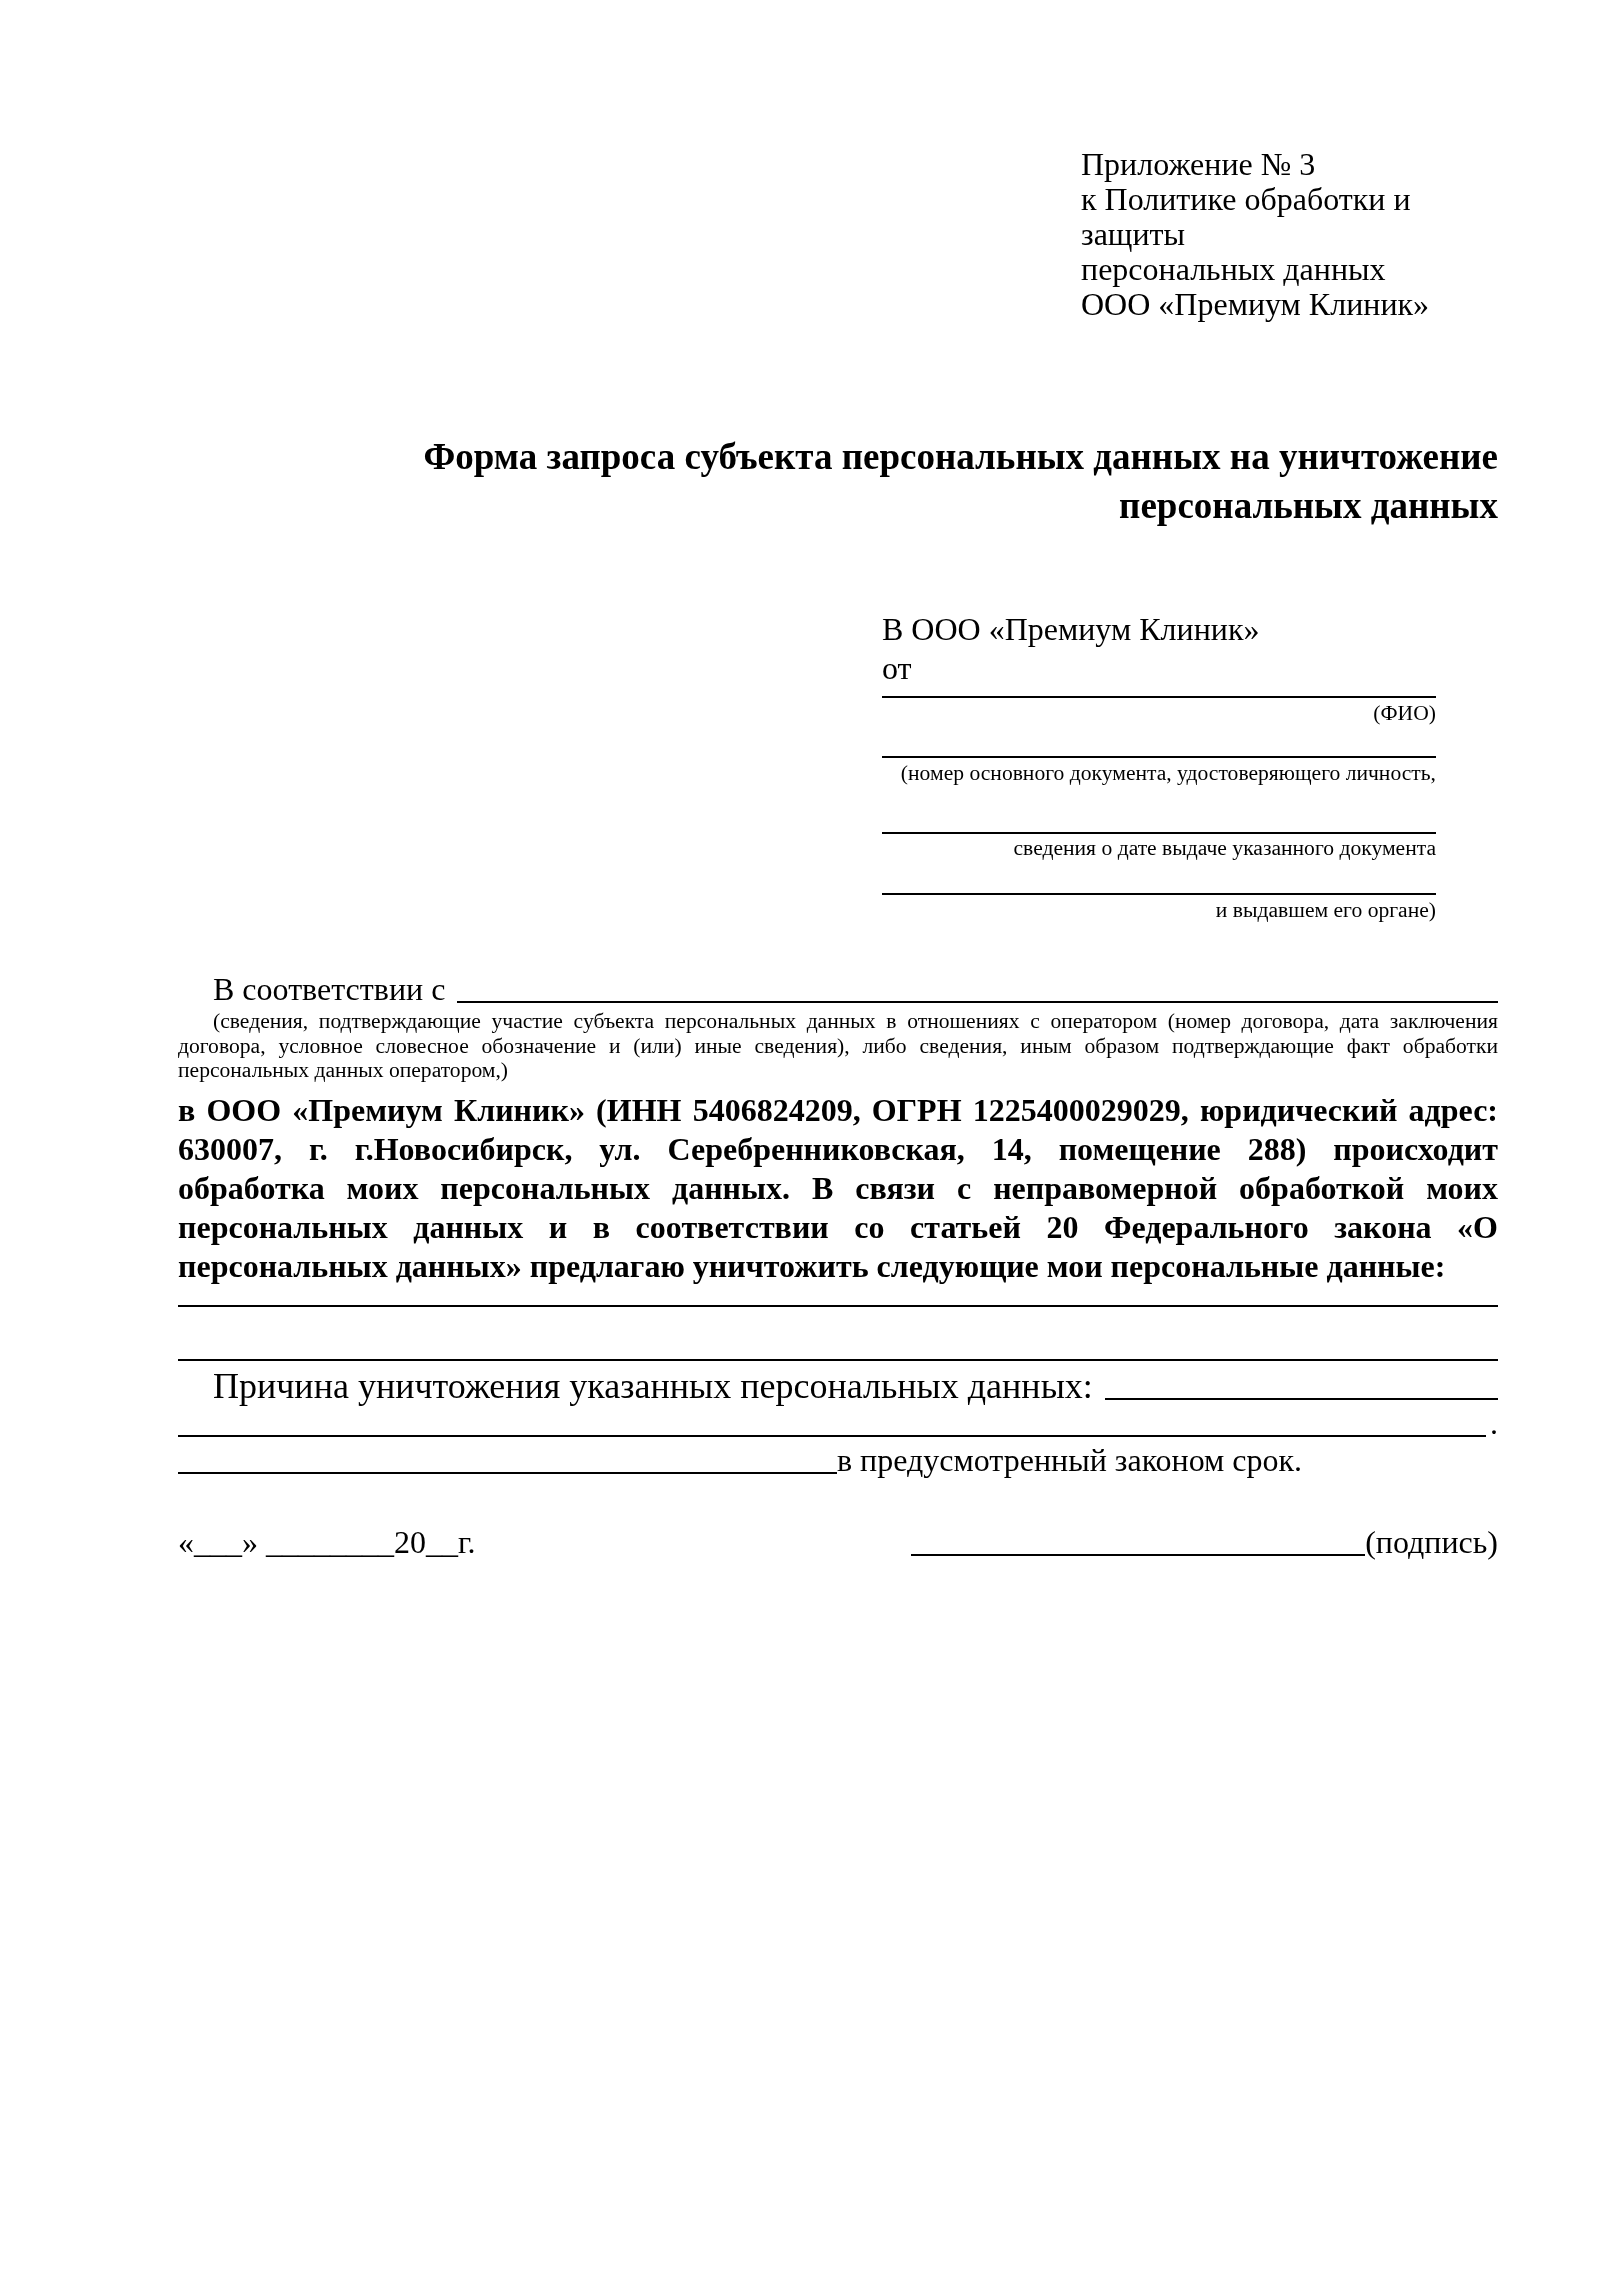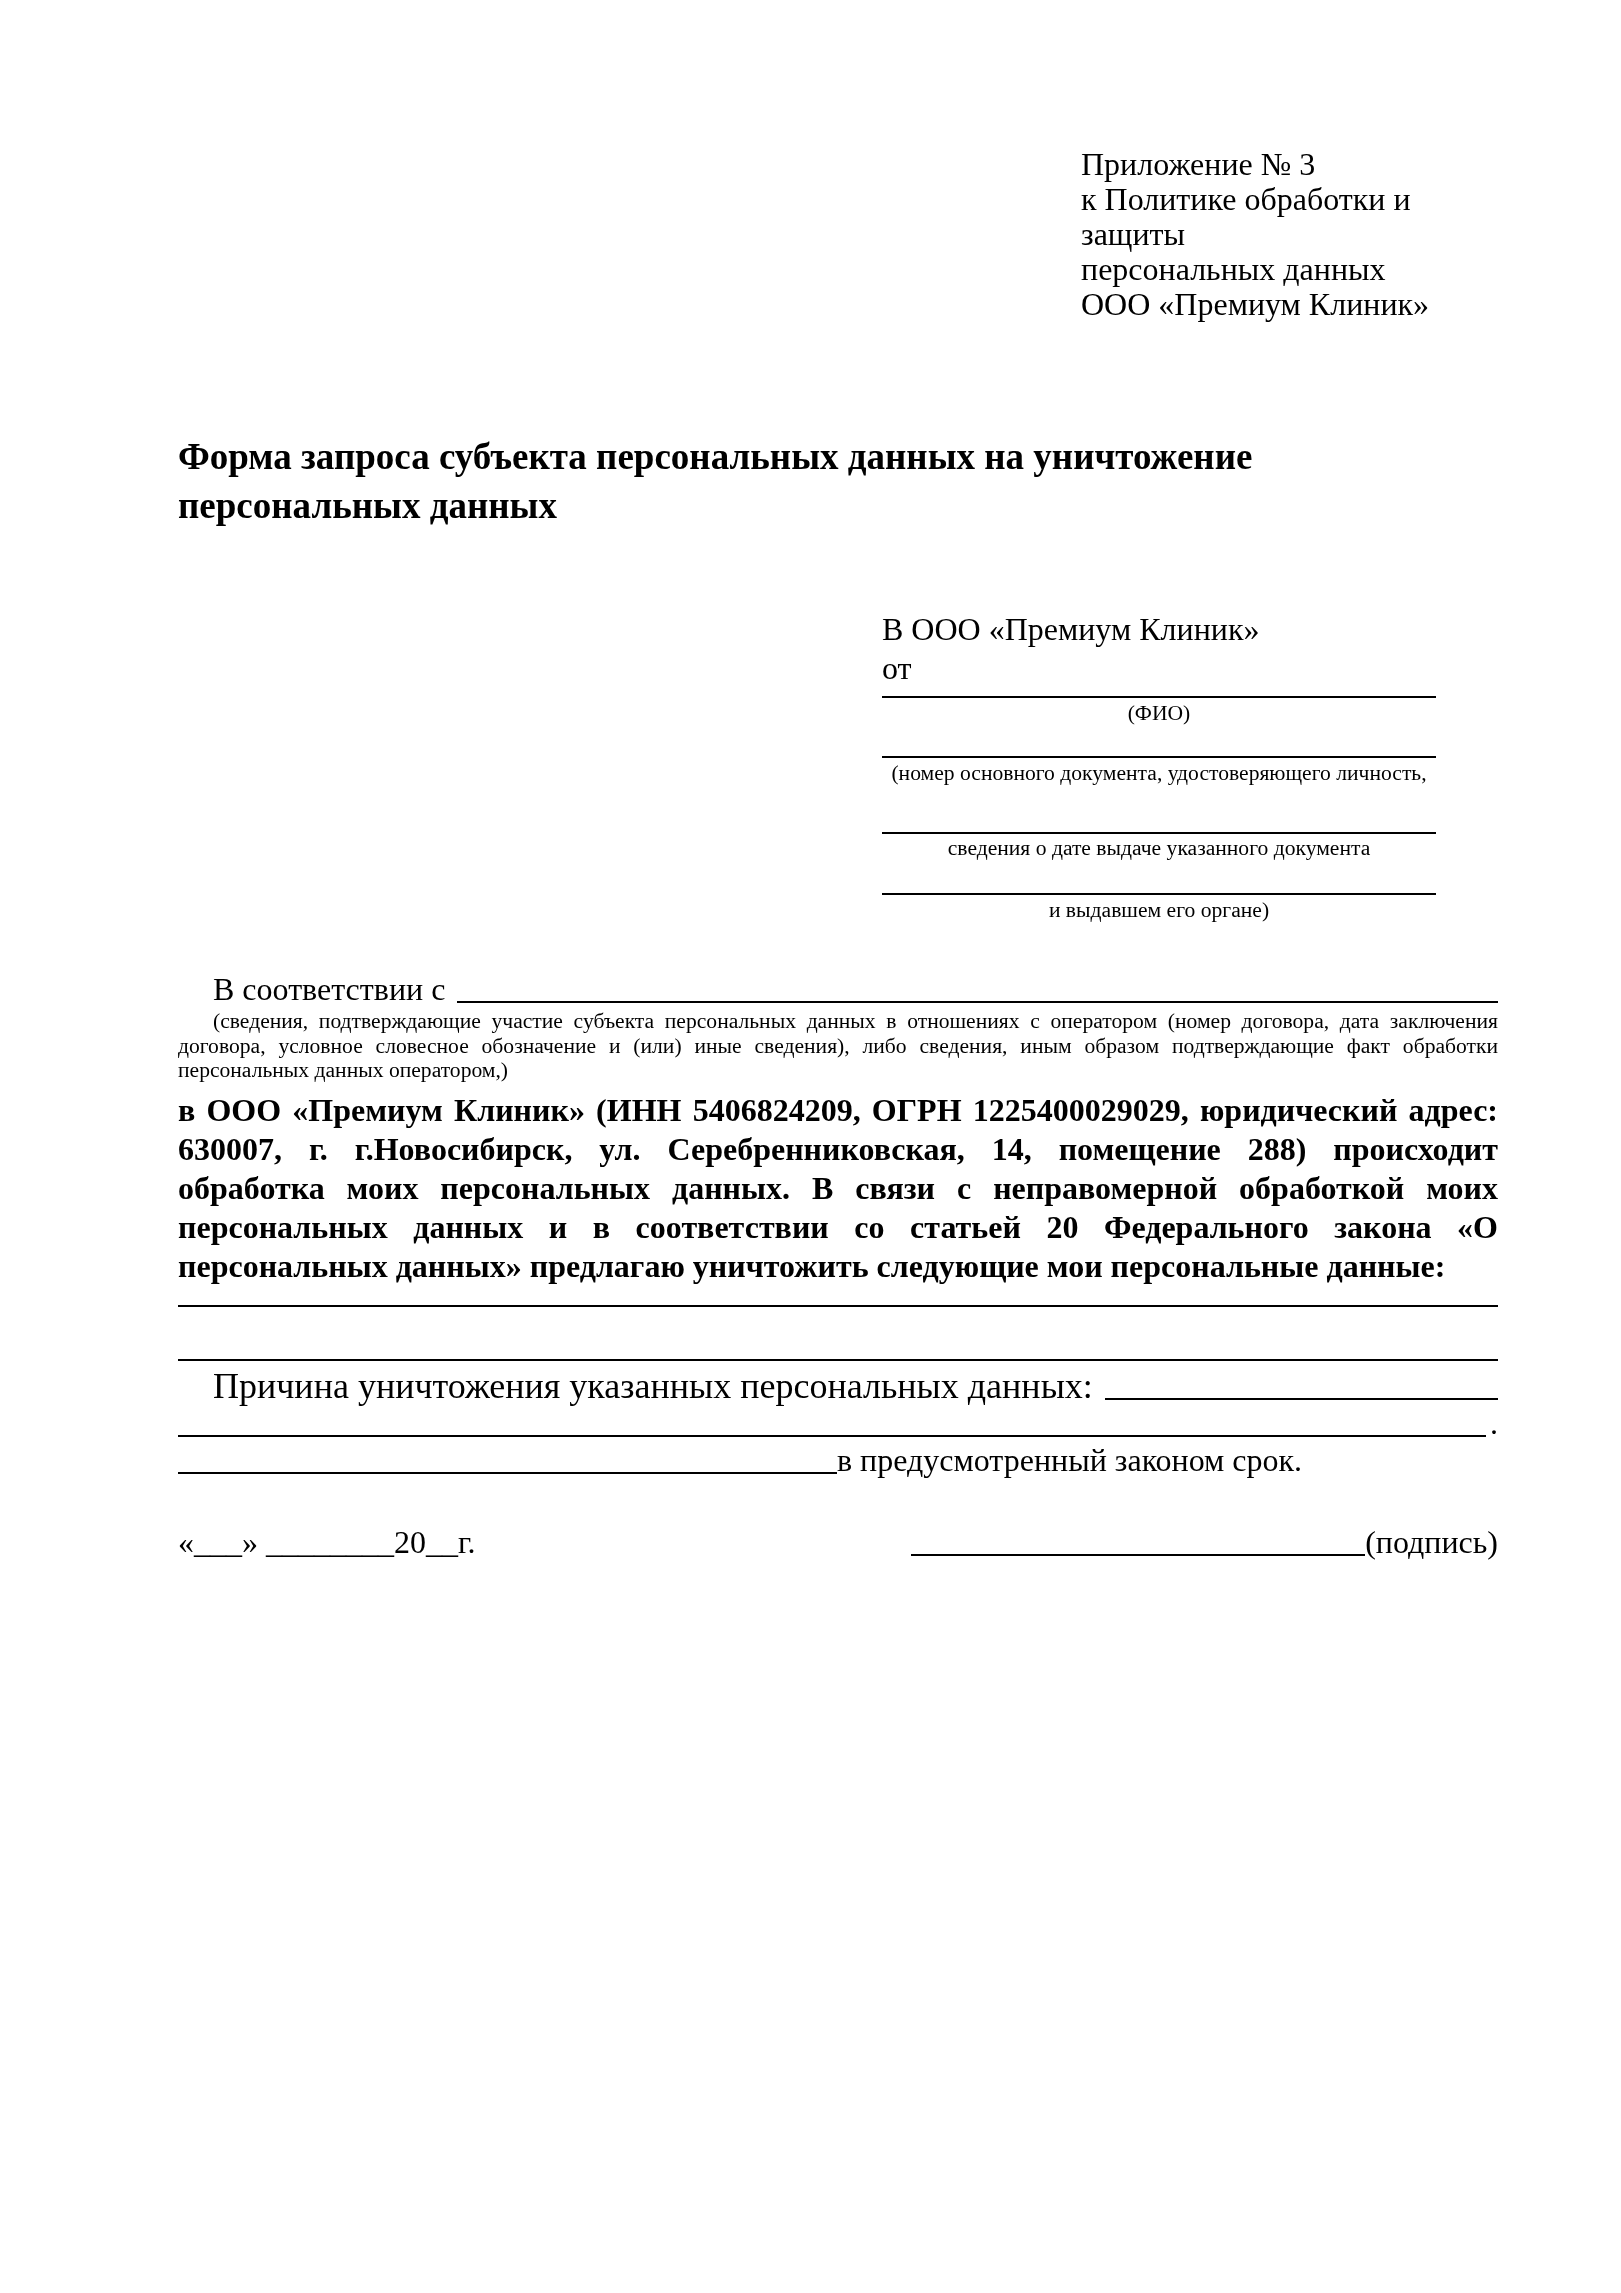--- a/index.html
+++ b/index.html
@@ -18,42 +18,42 @@
   
   .appendix {
     padding-top: 147px;
     margin-left: 903px;
     font-size: 32px;
     line-height: 35px;
   }
   
   .doc-title {
     margin-top: 110px;
-    text-align: left;
+    text-align: right;
     font-weight: bold;
     font-size: 37px;
     line-height: 49px;
   }
   
   .addressee {
     margin-top: 80px;
     margin-left: 704px;
     width: 554px;
     font-size: 32px;
     line-height: 39px;
   }
   .a-line { border-bottom: 2.9px solid #000; }
   .a-line.h10 { height: 9.8px; }
   .a-line.h33 { height: 32px; }
   .a-line.h48 { height: 47px; }
   .a-line.h34 { height: 33px; }
   .a-caption {
     font-size: 21.6px;
     line-height: 25.5px;
-    text-align: center;
+    text-align: right;
     padding-top: 2.9px;
   }
   
   .accord {
     margin-top: 47px;
     display: flex;
     font-size: 32px;
     line-height: 39px;
   }
   .accord .prefix { white-space: nowrap; padding-left: 35px; }

